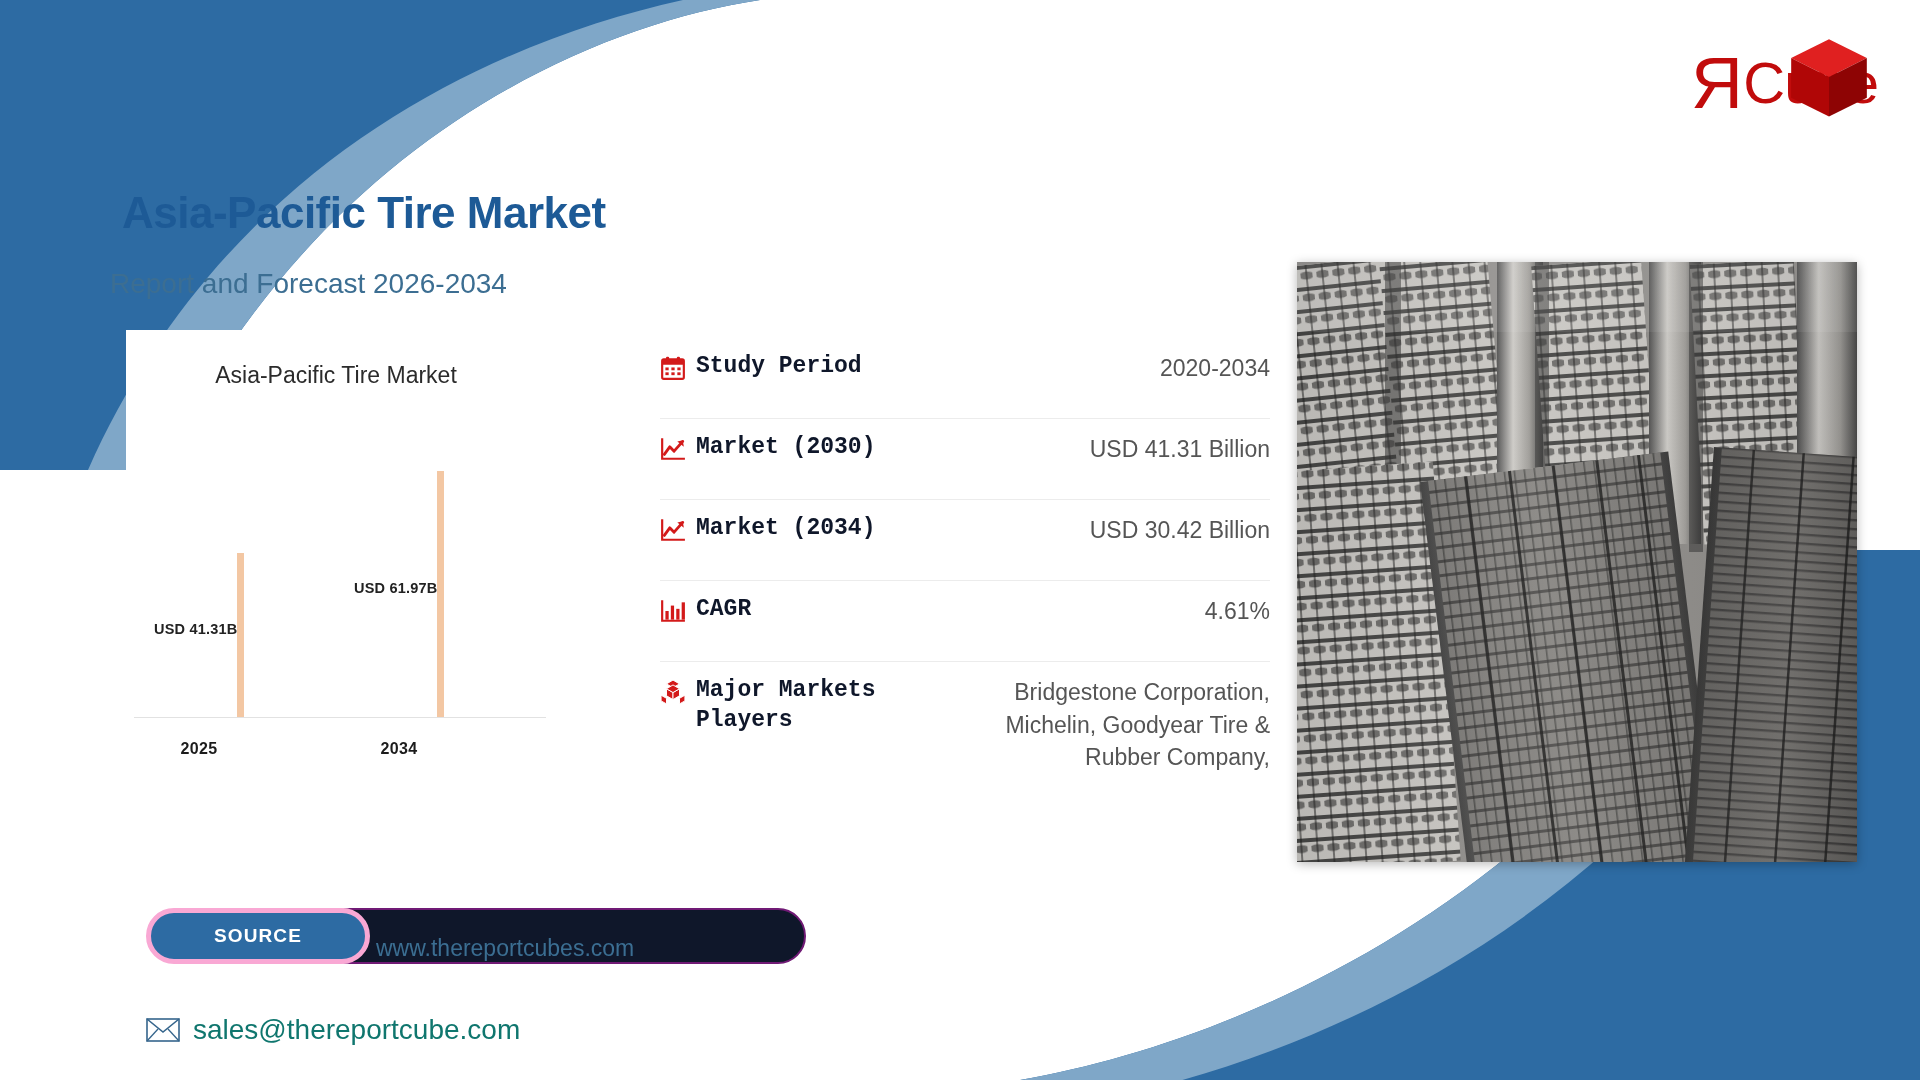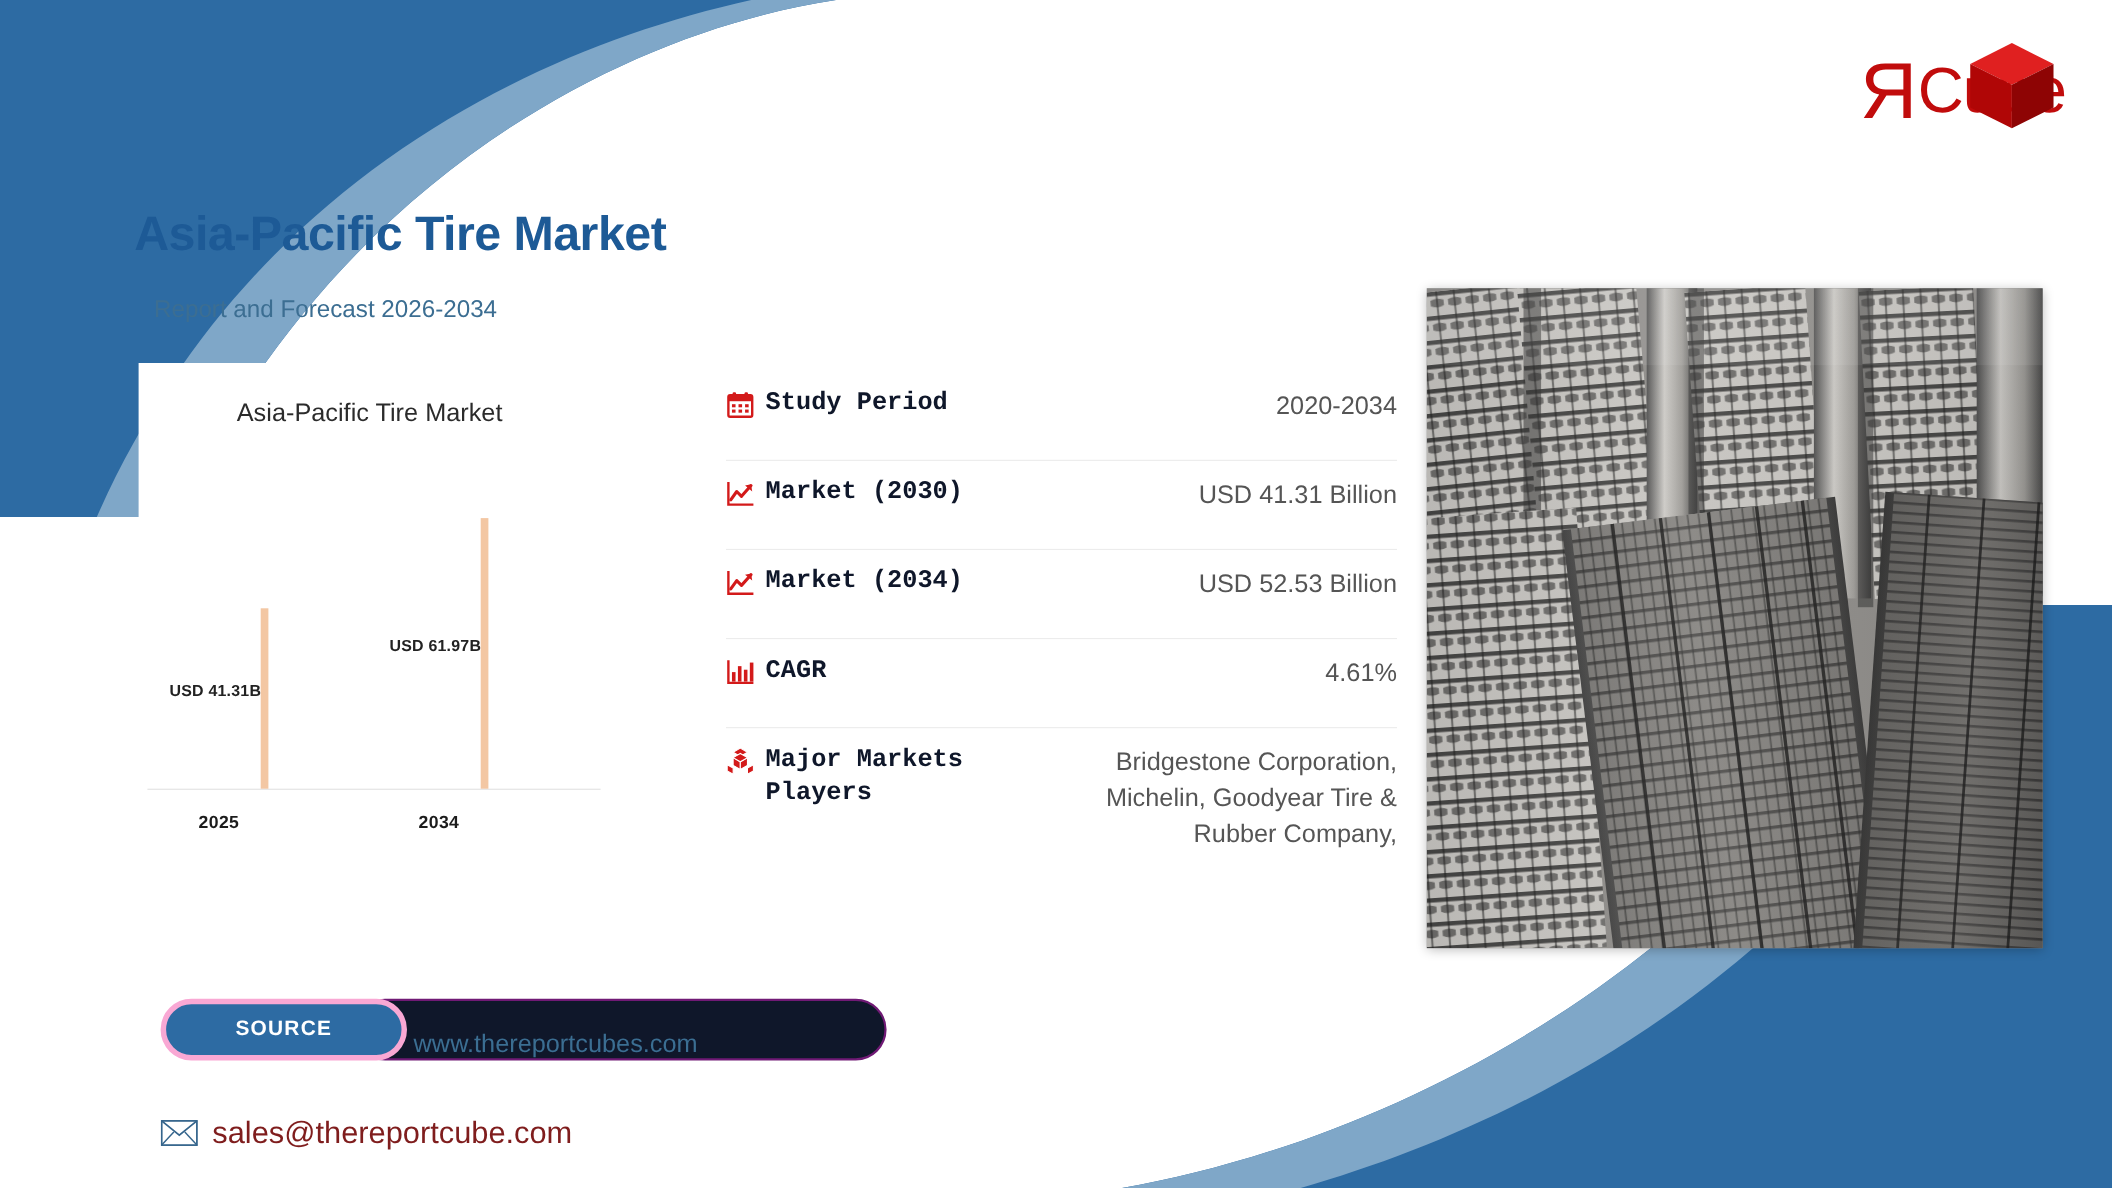--- a/index.html
+++ b/index.html
@@ -38,22 +38,22 @@
   }
   #logo-cube { position: absolute; right: 6px; top: 6px; width: 86px; height: 86px; }
 
   
   #page-title {
     position: absolute; left: 122px; top: 188px;
     font-size: 44px; font-weight: bold; color: #1D5A96;
     letter-spacing: -0.5px; white-space: nowrap;
   }
   #page-subtitle {
-    position: absolute; left: 140px; top: 268px;
-    font-size: 22px; font-weight: 400; color: #3C6E92;
+    position: absolute; left: 110px; top: 268px;
+    font-size: 28px; font-weight: 400; color: #3C6E92;
     white-space: nowrap;
   }
 
   
   #chart-card {
     position: absolute; left: 126px; top: 330px;
     width: 440px; height: 470px;
     background: #fff;
   }
   #chart-title {
@@ -147,21 +147,21 @@
   }
   #source-pill-label {
     font-size: 19px; font-weight: bold; color: #ffffff; letter-spacing: 1.1px;
   }
 
   
   #email-line {
     position: absolute; left: 146px; top: 1014px;
     display: flex; align-items: center; gap: 13px;
   }
-  #email-text { font-size: 28px; color: #7f1d1d; white-space: nowrap; }
+  #email-text { font-size: 28px; color: #0f766e; white-space: nowrap; }
 </style>
 </head>
 <body>
 
 <div id="slide">
 
   <svg id="deco-tl" class="deco" viewBox="0 0 760 470" preserveAspectRatio="none">
     <path d="M0,0 L760,0 C560,30 300,170 160,470 L0,470 Z" fill="#2D6BA3"></path>
     <path d="M760,0 C560,30 300,170 160,470 L88,470 C230,150 520,20 760,-14 Z" fill="#7FA7C8"></path>
     <path d="M760,-16 C520,18 228,148 86,470 L0,470 L0,432 C140,140 430,10 700,-30 Z" fill="#ffffff" opacity="0"></path>
@@ -242,21 +242,21 @@
 
     <div class="info-row">
       <div class="row-label">
         <svg class="row-icon" viewBox="0 0 24 24">
           <path d="M2 2 L2 21 L23 21" fill="none" stroke="#D31A1A" stroke-width="2"></path>
           <polyline points="4,17 9,10 13,14 21,5" fill="none" stroke="#D31A1A" stroke-width="2.6" stroke-linejoin="round" stroke-linecap="round"></polyline>
           <polygon points="21,4 22,10 16,5" fill="#D31A1A"></polygon>
         </svg>
         <span>Market (2034)</span>
       </div>
-      <div class="row-value">USD 52.53 Billion</div>
+      <div class="row-value">USD 30.42 Billion</div>
     </div>
 
     <div class="info-row">
       <div class="row-label">
         <svg class="row-icon" viewBox="0 0 24 24">
           <path d="M2 2 L2 21 L23 21" fill="none" stroke="#D31A1A" stroke-width="2"></path>
           <g fill="#D31A1A">
             <rect x="5" y="12" width="3" height="8"></rect>
             <rect x="10" y="7" width="3" height="13"></rect>
             <rect x="15" y="10" width="3" height="10"></rect>

